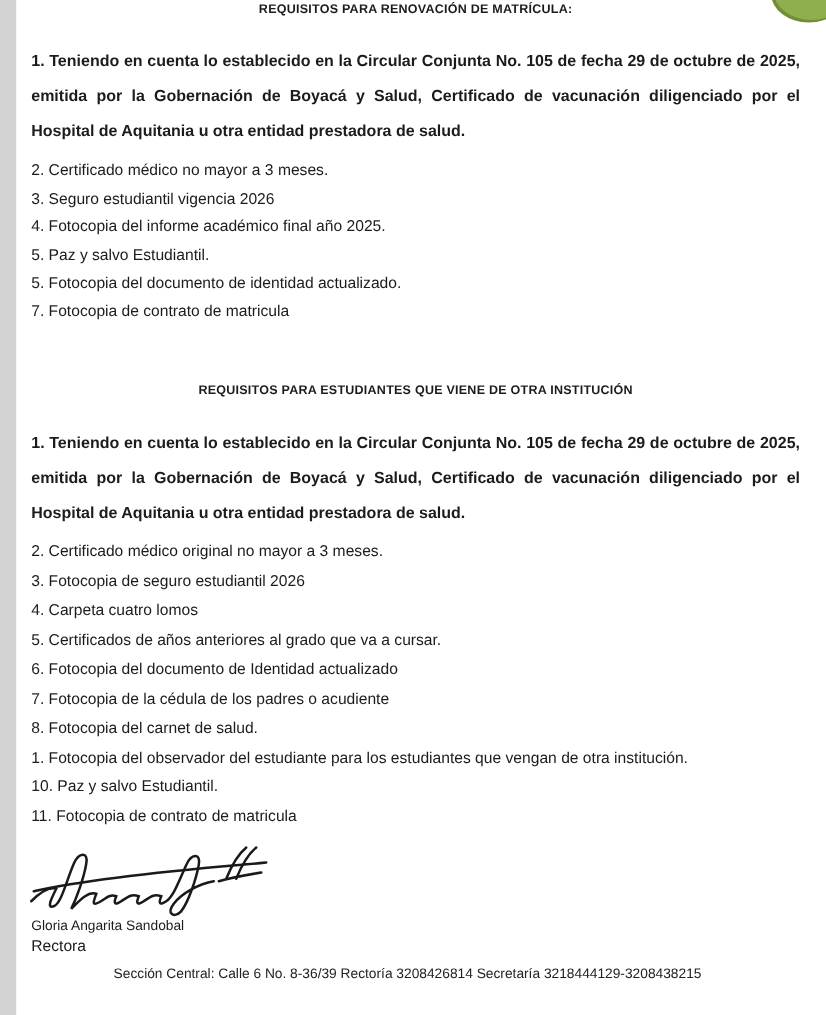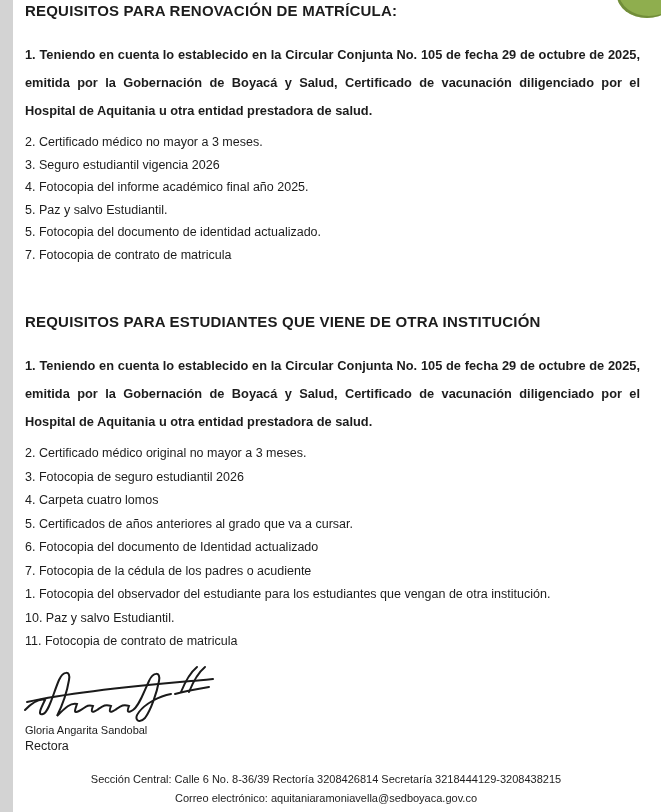--- a/index.html
+++ b/index.html
@@ -21,22 +21,23 @@
     width: 60px; height: 46px;
     border-radius: 50%;
     background: #8fae4e;
     box-shadow: inset 2px -2px 0 rgba(90,115,40,.55);
   }
   .doc {
     position: absolute; left: 25px; top: 0;
     width: 615px;
   }
   .doc-title {
+    text-align: center;
     font-weight: 700;
-    font-size: 15px;
+    font-size: 10px;
     letter-spacing: .2px;
   }
   .title-1 { margin-top: 2px; }
   .title-2 { margin-top: 47px; }
   .intro {
     margin-top: 22px;
     font-weight: 700;
     font-size: 12.8px;
     line-height: 28px;
     text-align: justify;
@@ -104,20 +105,21 @@
 
   <p class="intro">1. Teniendo en cuenta lo establecido en la Circular Conjunta No. 105 de fecha 29 de octubre de 2025, emitida por la Gobernación de Boyacá y Salud, Certificado de vacunación diligenciado por el Hospital de Aquitania u otra entidad prestadora de salud.</p>
 
   <div class="req-list list-2">
       <div class="req-item">2. Certificado médico original no mayor a 3 meses.</div>
       <div class="req-item">3. Fotocopia de seguro estudiantil 2026</div>
       <div class="req-item">4. Carpeta cuatro lomos</div>
       <div class="req-item">5. Certificados de años anteriores al grado que va a cursar.</div>
       <div class="req-item">6. Fotocopia del documento de Identidad actualizado</div>
       <div class="req-item">7. Fotocopia de la cédula de los padres o acudiente</div>
+      <div class="req-item">8. Fotocopia del carnet de salud.</div>
       <div class="req-item">1. Fotocopia del observador del estudiante para los estudiantes que vengan de otra institución.</div>
       <div class="req-item">10. Paz y salvo Estudiantil.</div>
       <div class="req-item">11. Fotocopia de contrato de matricula</div>
     </div>
 
 
   <div class="signature-block">
     <svg class="signature-svg" width="210" height="64" viewBox="0 0 210 64">
       <g fill="none" stroke="#1a1a1a" stroke-width="2" stroke-linecap="round">
 
@@ -131,14 +133,13 @@
       </g>
     </svg>
     <div class="signer-name">Gloria Angarita Sandobal</div>
     <div class="signer-title">Rectora</div>
   </div>
 
 </div>
 
 <div class="footer">
   <div class="line">Sección Central: Calle 6 No. 8-36/39 Rectoría 3208426814 Secretaría 3218444129-3208438215</div>
-  <div class="line">Correo electrónico: aquitaniaramoniavella@sedboyaca.gov.co</div>
 </div>
 
 </body></html>

